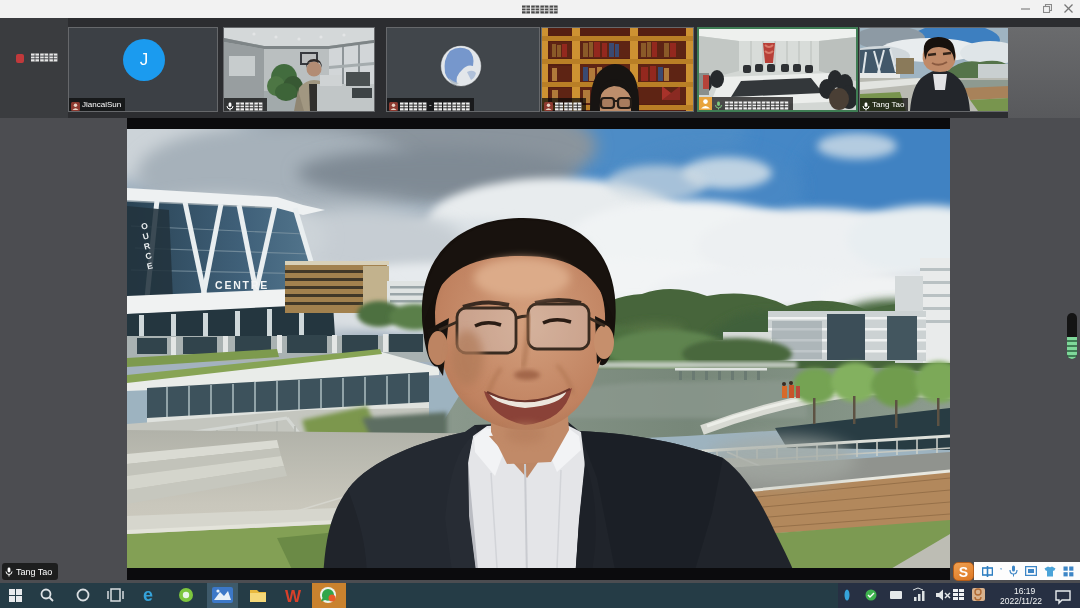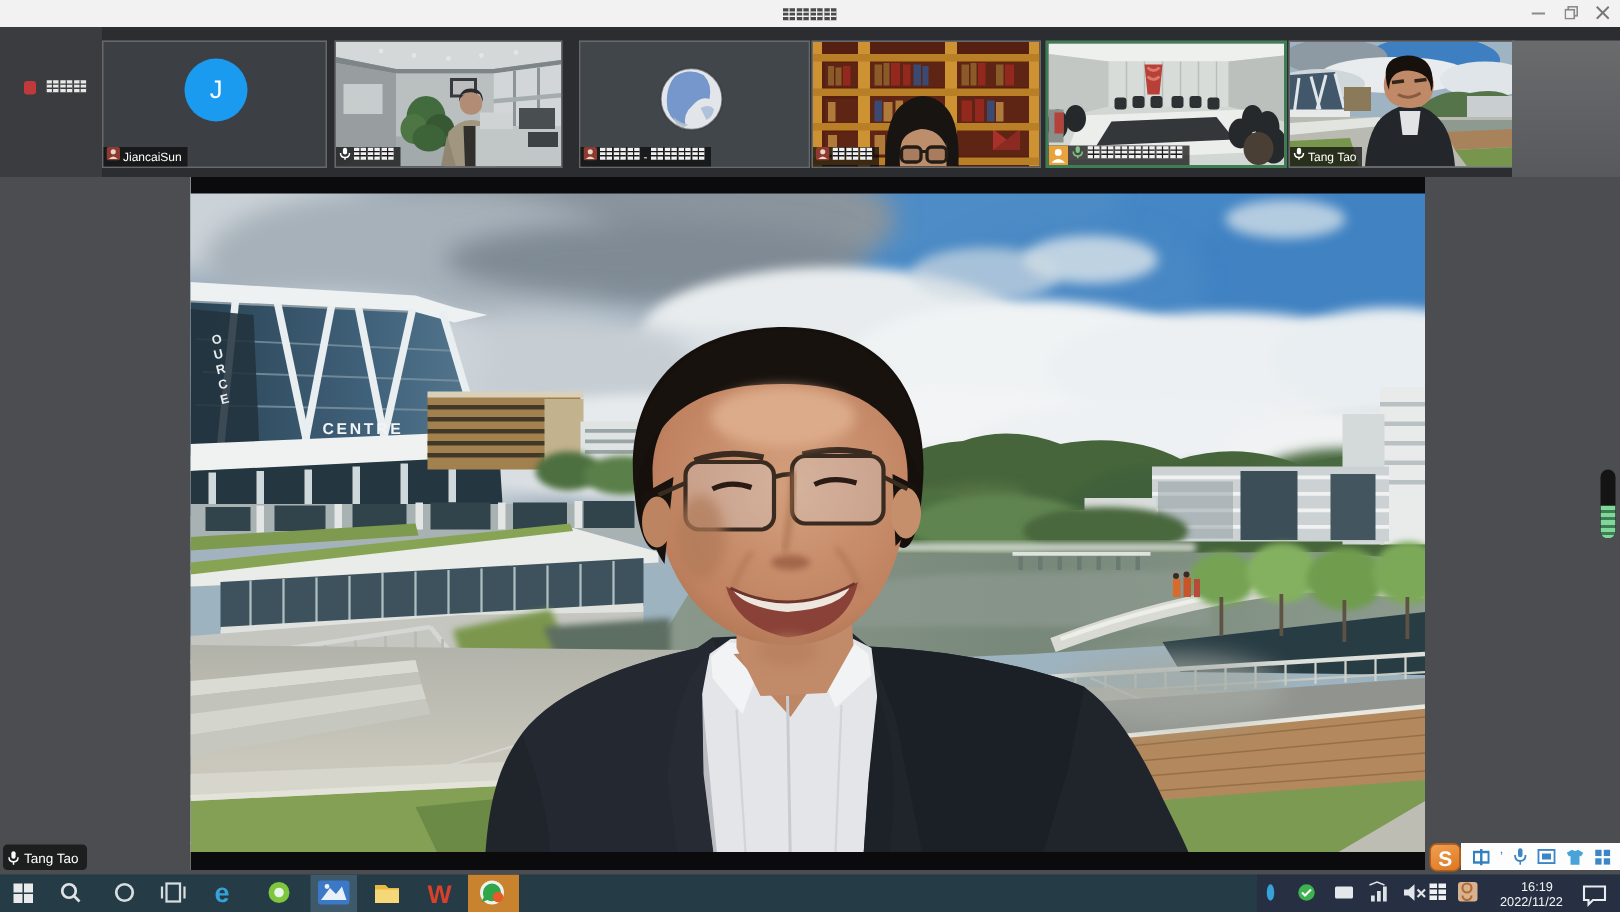--- a/index.html
+++ b/index.html
@@ -3,21 +3,21 @@
 <style>
 html,body{margin:0;padding:0;width:1080px;height:608px;overflow:hidden;background:#4c4d51;font-family:"Liberation Sans",sans-serif;}
 .abs{position:absolute;}
 #title{left:0;top:0;width:1080px;height:18px;background:#f2f2f2;}
 #title .t{width:100%;text-align:center;font-size:9px;color:#3a3a3a;line-height:18px;}
 #strip{left:0;top:18px;width:1080px;height:100px;background:#2c2d30;}
 #strip .leftpad{left:0;top:0;width:68px;height:100px;background:#3a3c3f;}
 #rec{left:16px;top:36px;width:8px;height:9px;background:#c0393b;border-radius:2px;}
 #rectext{left:31px;top:34px;font-size:9px;color:#e8e8e8;}
 .thumb{top:9px;height:85px;background:#3c4045;border:1px solid #66686b;box-sizing:border-box;}
-.nbar{position:absolute;left:0;bottom:0;background:rgba(10,10,10,0.72);color:#fff;font-size:8px;line-height:13px;height:13px;padding:0 4px 0 2px;white-space:nowrap;display:flex;align-items:flex-start;gap:2px;}
+.nbar{position:absolute;left:0;bottom:0;background:rgba(10,10,10,0.72);color:#fff;font-size:8px;line-height:13px;height:13px;padding:0 4px 0 2px;white-space:nowrap;display:flex;align-items:flex-end;gap:2px;}
 #graypad{left:1008px;top:9px;width:72px;height:91px;background:linear-gradient(180deg,#6a6b6d,#58595c);}
 #mainbg{left:0;top:118px;width:1080px;height:462px;background:#4c4d51;}
 #video{left:127px;top:118px;width:823px;height:462px;background:#9db3c0;}
 #tangtao{left:2px;top:563px;height:17px;background:rgba(20,20,20,0.82);border-radius:3px;color:#fff;font-size:9px;display:flex;align-items:center;padding:0 6px 0 3px;gap:3px;}
 #sidebtn{left:1067px;top:313px;width:10px;height:46px;border-radius:5px;background:#141414;overflow:hidden;}
 #sidebtn .grn{position:absolute;left:0;bottom:0;width:10px;height:22px;background:repeating-linear-gradient(180deg,#7fd89a 0 3px,#3f7d54 3px 5px);}
 #sogou{left:953px;top:561px;height:20px;display:flex;align-items:center;}
 #taskbar{left:0;top:583px;width:1080px;height:25px;background:#28404c;}
 </style></head>
 <body>

